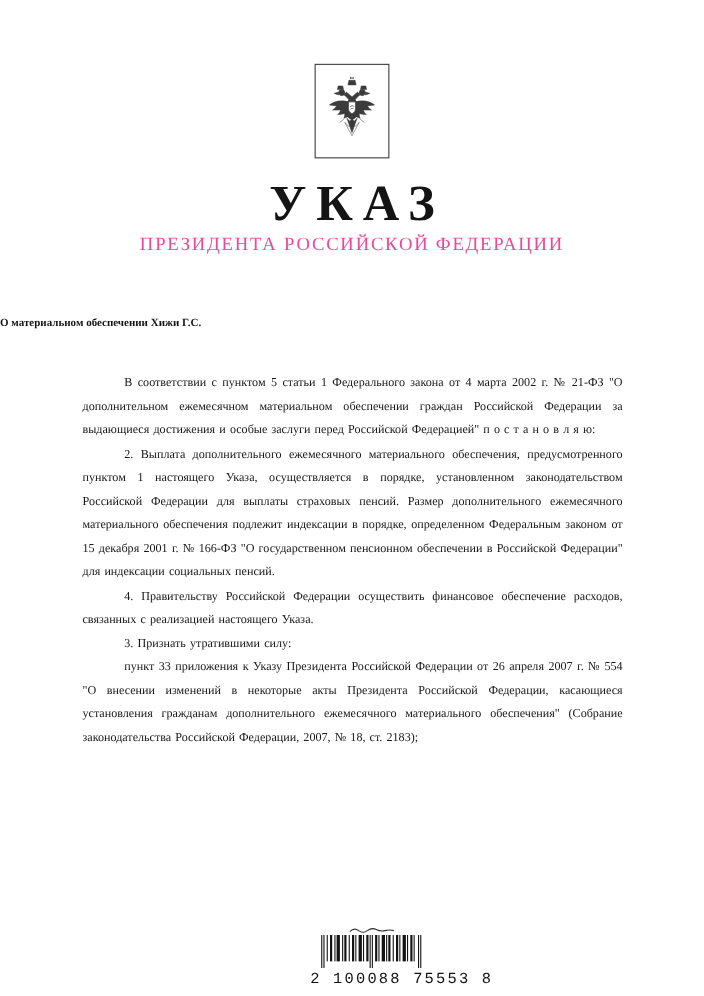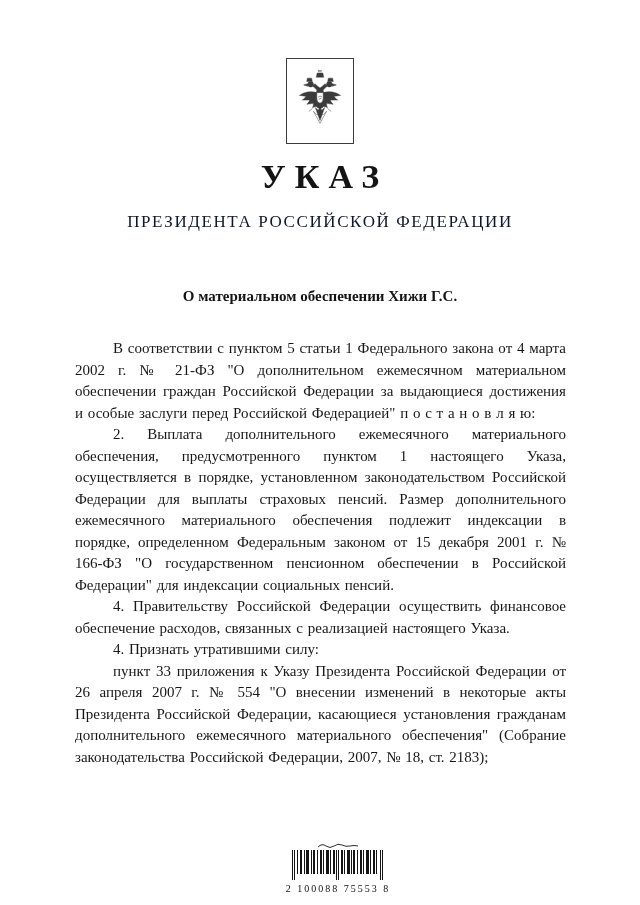--- a/index.html
+++ b/index.html
@@ -16,57 +16,57 @@
     position:absolute; left:286px; top:58px;
     width:68px; height:86px;
     border:1px solid #3c3c3c;
     box-sizing:border-box;
     display:flex; align-items:center; justify-content:center;
   }
   .emblem-box svg { width:56px; height:74px; }
   .doc-title {
     position:absolute; left:0; top:158px; width:640px;
     text-align:center;
-    font-size:34px; font-weight:bold;
+    font-size:46px; font-weight:bold;
     letter-spacing:9px; text-indent:9px;
     color:#141414;
   }
   .doc-subtitle {
     position:absolute; left:0; top:212px; width:640px;
     text-align:center;
     font-size:17px; font-weight:normal;
     letter-spacing:1.6px;
-    color:#0f172a;
+    color:#ec4899;
   }
   .doc-heading {
     position:absolute; left:0; top:288px; width:640px;
-    text-align:center;
-    font-size:15px; font-weight:bold;
+    text-align:left;
+    font-size:10px; font-weight:bold;
     color:#141414;
   }
   .doc-body {
     position:absolute; left:75px; top:338px; width:491px;
-    font-size:15px; line-height:21.5px;
+    font-size:11px; line-height:21.5px;
     text-align:justify;
     color:#171717;
   }
   .doc-body p {
     margin:0;
     text-indent:38px;
     word-spacing:1px;
   }
   .barcode-wrap {
     position:absolute; left:282px; top:842px; width:112px;
     text-align:center;
   }
   .micro-mark { display:block; margin:0 auto 1px auto; }
   .barcode-bars { display:block; margin:0 auto; }
   .barcode-digits {
-    font-family:Liberation Serif, serif;
-    font-size:10px; letter-spacing:2px;
+    font-family:Liberation Mono, monospace;
+    font-size:14px; letter-spacing:2px;
     color:#111; margin-top:1px;
     white-space:nowrap;
   }
   .bar { fill:#141414; }
 </style>
 </head>
 <body>
 
 <div class="page">
 
@@ -107,21 +107,21 @@
   </div>
 
   <div class="doc-title">УКАЗ</div>
   <div class="doc-subtitle">ПРЕЗИДЕНТА РОССИЙСКОЙ ФЕДЕРАЦИИ</div>
   <div class="doc-heading">О материальном обеспечении Хижи Г.С.</div>
 
   <div class="doc-body">
     <p>В соответствии с пунктом 5 статьи 1 Федерального закона от 4 марта 2002 г. № 21-ФЗ "О дополнительном ежемесячном материальном обеспечении граждан Российской Федерации за выдающиеся достижения и особые заслуги перед Российской Федерацией" п о с т а н о в л я ю:</p>
     <p>2. Выплата дополнительного ежемесячного материального обеспечения, предусмотренного пунктом 1 настоящего Указа, осуществляется в порядке, установленном законодательством Российской Федерации для выплаты страховых пенсий. Размер дополнительного ежемесячного материального обеспечения подлежит индексации в порядке, определенном Федеральным законом от 15 декабря 2001 г. № 166-ФЗ "О государственном пенсионном обеспечении в Российской Федерации" для индексации социальных пенсий.</p>
     <p>4. Правительству Российской Федерации осуществить финансовое обеспечение расходов, связанных с реализацией настоящего Указа.</p>
-    <p>4. Признать утратившими силу:</p>
+    <p>3. Признать утратившими силу:</p>
     <p>пункт 33 приложения к Указу Президента Российской Федерации от 26 апреля 2007 г. № 554 "О внесении изменений в некоторые акты Президента Российской Федерации, касающиеся установления гражданам дополнительного ежемесячного материального обеспечения" (Собрание законодательства Российской Федерации, 2007, № 18, ст. 2183);</p>
   </div>
 
   <div class="barcode-wrap">
     <svg class="micro-mark" width="44" height="7" viewBox="0 0 44 7" aria-hidden="true">
       <path d="M2 5 q4 -4 8 -1 t8 0 t8 -1 t8 1 t8 0" fill="none" stroke="#2c2c2c" stroke-width="1"></path>
     </svg>
     <svg class="barcode-bars" width="100" height="32" viewBox="0 0 100 32" aria-hidden="true">
       <rect class="bar" x="4" y="0" width="1" height="30"></rect>
       <rect class="bar" x="6" y="0" width="1" height="30"></rect>

